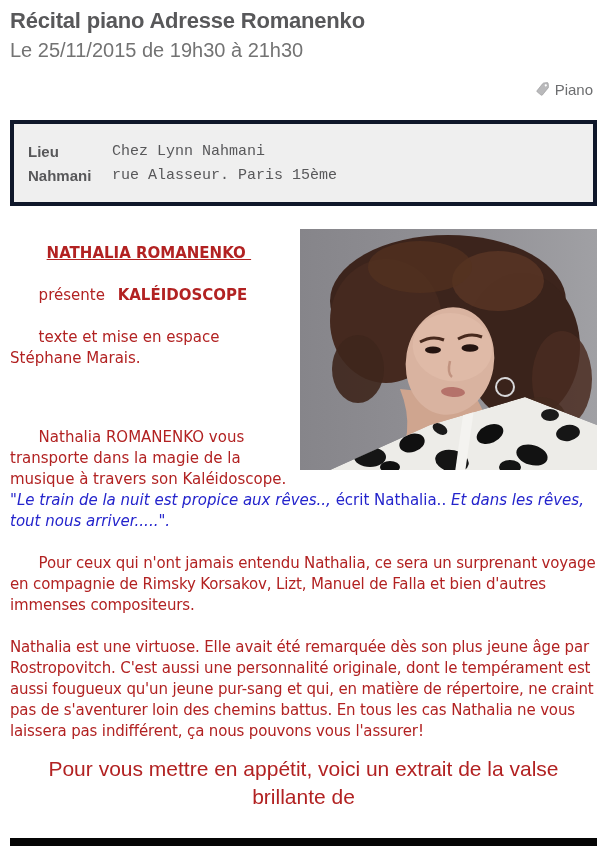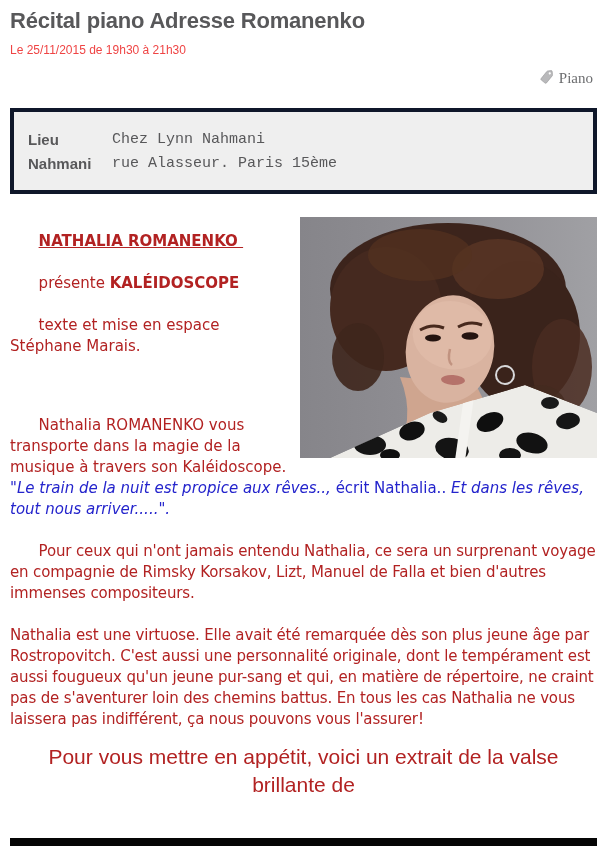--- a/index.html
+++ b/index.html
@@ -11,25 +11,25 @@
   .container { padding:8px 8px 0 10px; }
 
   
   .page-title {
     font-family:"Liberation Sans", sans-serif;
     font-size:22px; font-weight:bold; color:#58585a; line-height:26px;
     letter-spacing:-0.2px;
   }
   .event-date {
     margin-top:6px; font-family:"Liberation Sans", sans-serif;
-    font-size:12px; color:#ef4444; line-height:20px;
+    font-size:20px; color:#737373; line-height:20px;
   }
   .tag-row {
-    margin-top:8px; text-align:right; padding-right:4px;
-    font-family:Liberation Serif, serif; font-size:15px; color:#6d6e70;
+    margin-top:20px; text-align:right; padding-right:4px;
+    font-family:Liberation Sans, sans-serif; font-size:15px; color:#6d6e70;
     height:20px; line-height:20px;
   }
   .tag-row svg { vertical-align:-2px; margin-right:5px; }
 
   
   .info-box {
     margin-top:20px; background:#efefef; border:4px solid #0f172a;
     padding:16px 14px 14px 14px;
   }
   .info-row { display:flex; line-height:24px; font-size:15px; }
@@ -39,21 +39,21 @@
   }
   .info-value { color:#58585a; font-family:Liberation Mono, monospace; }
 
   
   .article { margin-top:16px; font-size:15px; line-height:21px; color:#b22222; }
   .article p { white-space:pre-wrap; }
   .portrait {
     float:right; width:297px; height:241px;
     margin:7px 0 8px 8px; display:block;
   }
-  .bold { font-weight:bold; }
+  .bold { font-weight:bold;margin-left:8px; }
   .blue { color:#2424cc; }
   .italic { font-style:italic; }
   .comic { letter-spacing:-0.15px; }
   .gap { margin-top:16px; }
   .gap-sm { margin-top:0; }
   a.name-link { color:#b22222; text-decoration:underline; cursor:pointer; }
 
   
   .cta {
     clear:both; margin-top:13px; text-align:center;

